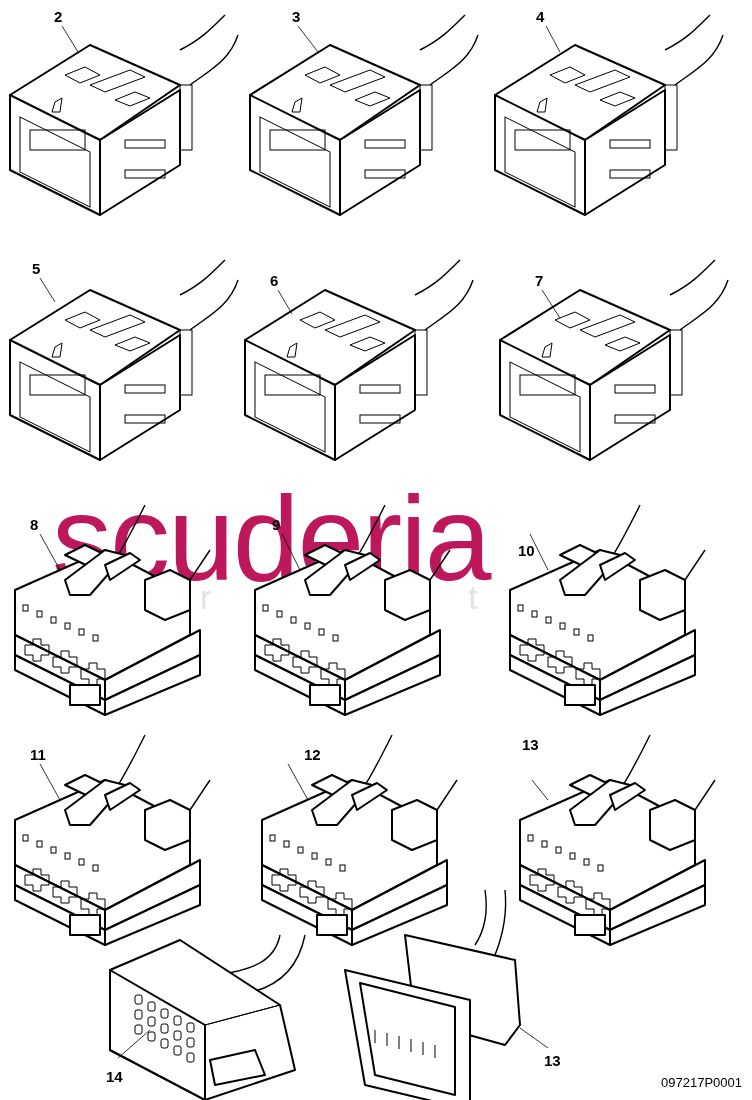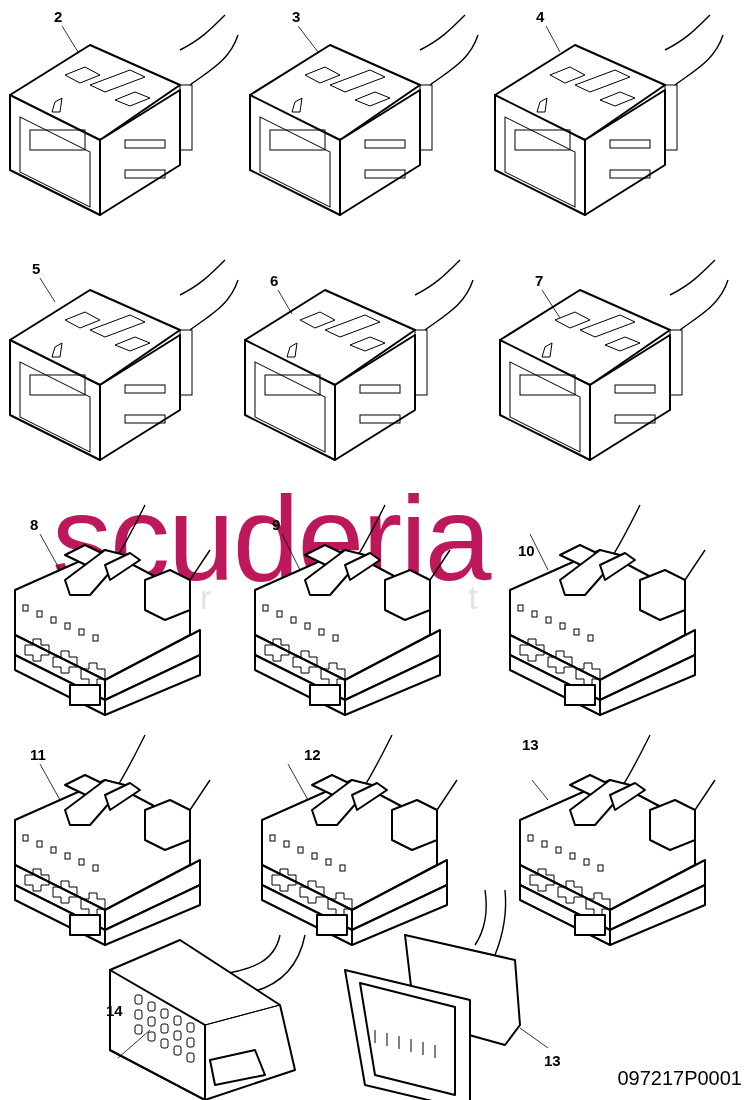--- a/index.html
+++ b/index.html
@@ -1,20 +1,20 @@
 <!DOCTYPE html>
 <html><head>
 <meta charset="utf-8">
 <style>
   html,body{margin:0;padding:0;background:#fff;}
   body{width:752px;height:1100px;position:relative;overflow:hidden;font-family:"Liberation Sans",sans-serif;}
   .wm{position:absolute;left:52px;top:478px;font-size:120px;font-weight:400;color:#be185d;letter-spacing:-2px;line-height:1;}
   .wm2{position:absolute;left:60px;top:578px;font-size:34px;color:#e3e3e3;letter-spacing:52px;}
   .label{position:absolute;font-size:15px;font-weight:700;color:#000;}
-  .code{position:absolute;right:10px;bottom:10px;font-size:20px;color:#000;}
+  .code{position:absolute;right:10px;bottom:10px;font-size:13px;color:#000;}
   svg{position:absolute;left:0;top:0;}
   .p{fill:#fff;stroke:#000;stroke-width:2;stroke-linejoin:round;}
   .t{fill:none;stroke:#000;stroke-width:1;}
   .w{fill:none;stroke:#000;stroke-width:1.4;}
   .lead{stroke:#000;stroke-width:0.8;}
 </style>
 </head>
 <body>
 
 <div class="wm">scuderia</div>
@@ -329,16 +329,16 @@
     <div class="label" style="left: 536px; top: 8px;">4</div>
     <div class="label" style="left: 32px; top: 260px;">5</div>
     <div class="label" style="left: 270px; top: 272px;">6</div>
     <div class="label" style="left: 535px; top: 272px;">7</div>
     <div class="label" style="left: 30px; top: 516px;">8</div>
     <div class="label" style="left: 272px; top: 516px;">9</div>
     <div class="label" style="left: 518px; top: 542px;">10</div>
     <div class="label" style="left: 30px; top: 746px; text-align: center;">11</div>
     <div class="label" style="left: 276px; top: 746px; margin-left: 28px;">12</div>
     <div class="label" style="left: 522px; top: 720px; margin-top: 16px;">13</div>
-    <div class="label" style="left: 106px; top: 1002px;">14</div>
+    <div class="label" style="left: 106px; top: 1068px;">14</div>
     <div class="label" style="left: 544px; top: 1052px;">13</div>
   </div>
 <div class="code">097217P0001</div>
 
 </body></html>

